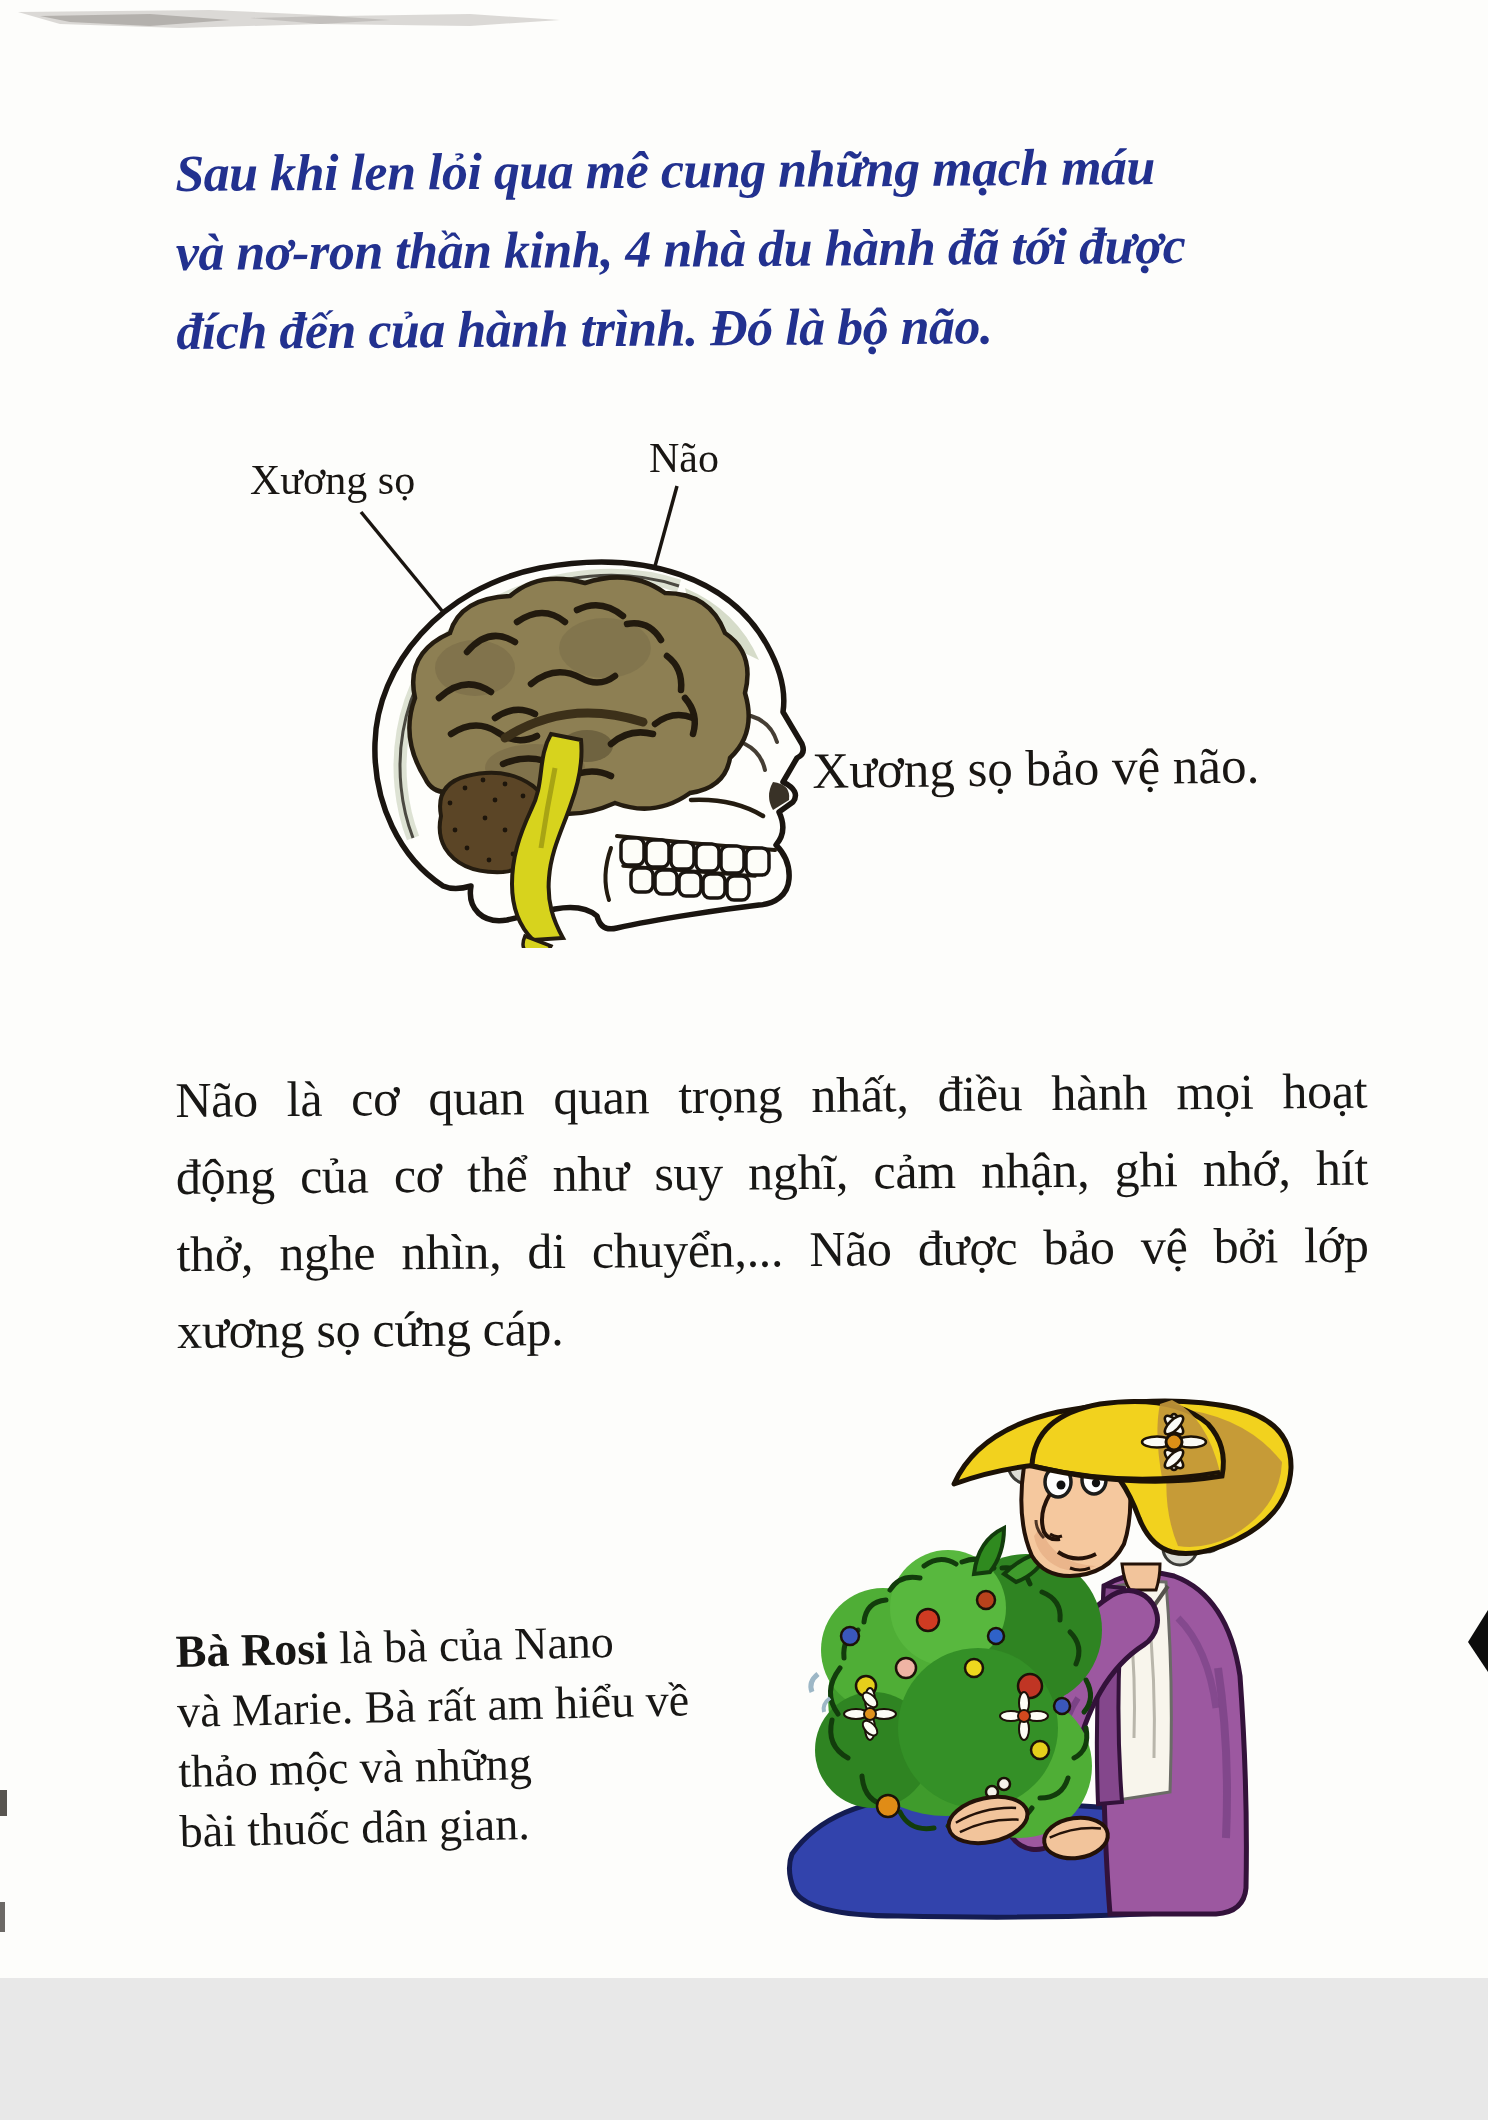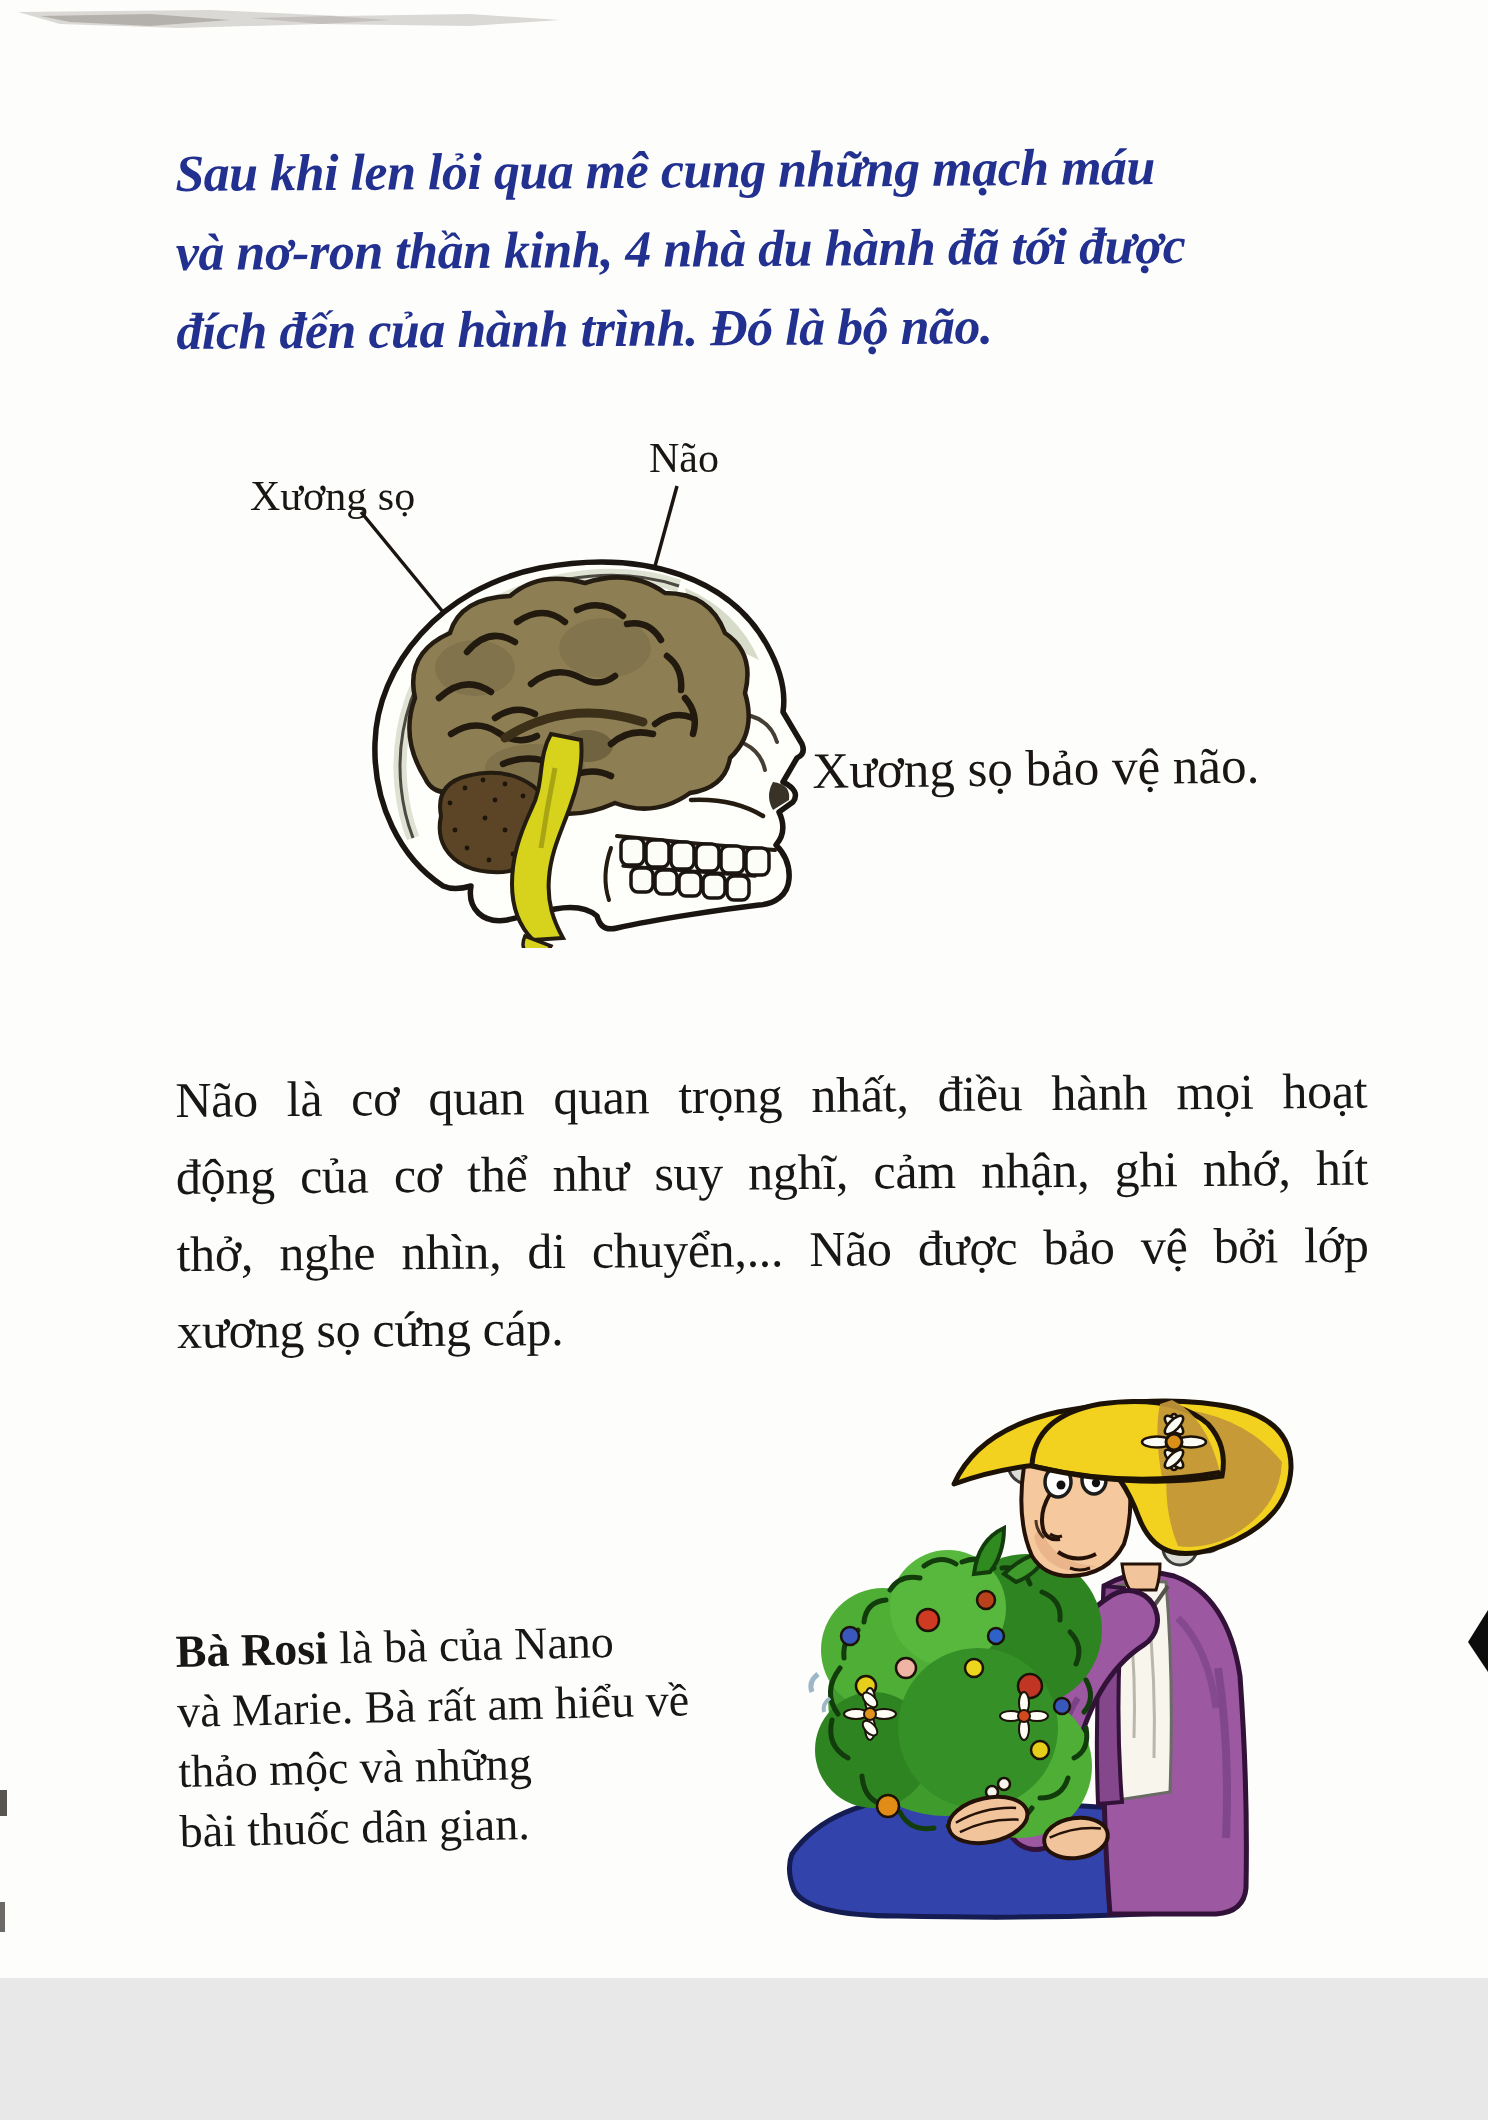--- a/index.html
+++ b/index.html
@@ -8,21 +8,21 @@
     overflow:hidden;font-family:Liberation Serif, serif;color:#1c1b19;
   }
   
   .intro{
     position:absolute;left:175px;top:134px;width:1220px;
     font-style:italic;font-weight:600;font-size:52px;line-height:79px;
     letter-spacing:-0.5px;color:#22318f;transform:rotate(-0.4deg);transform-origin:0 0;
   }
   
   .dlabel{position:absolute;font-size:42px;color:#191613;letter-spacing:0;}
-  .label-skull{left:250px;top:472px;}
+  .label-skull{left:250px;top:456px;}
   .label-brain{left:627px;top:434px;margin-left:22px;}
   .caption{
     position:absolute;left:812px;top:742px;font-size:51px;color:#191613;
     transform:rotate(-0.7deg);transform-origin:0 0;
   }
   
   .bodytext{
     position:absolute;left:175px;top:1062px;width:1192px;
     font-size:50px;line-height:77px;letter-spacing:-0.3px;color:#181715;
     transform:rotate(-0.45deg);transform-origin:0 0;

